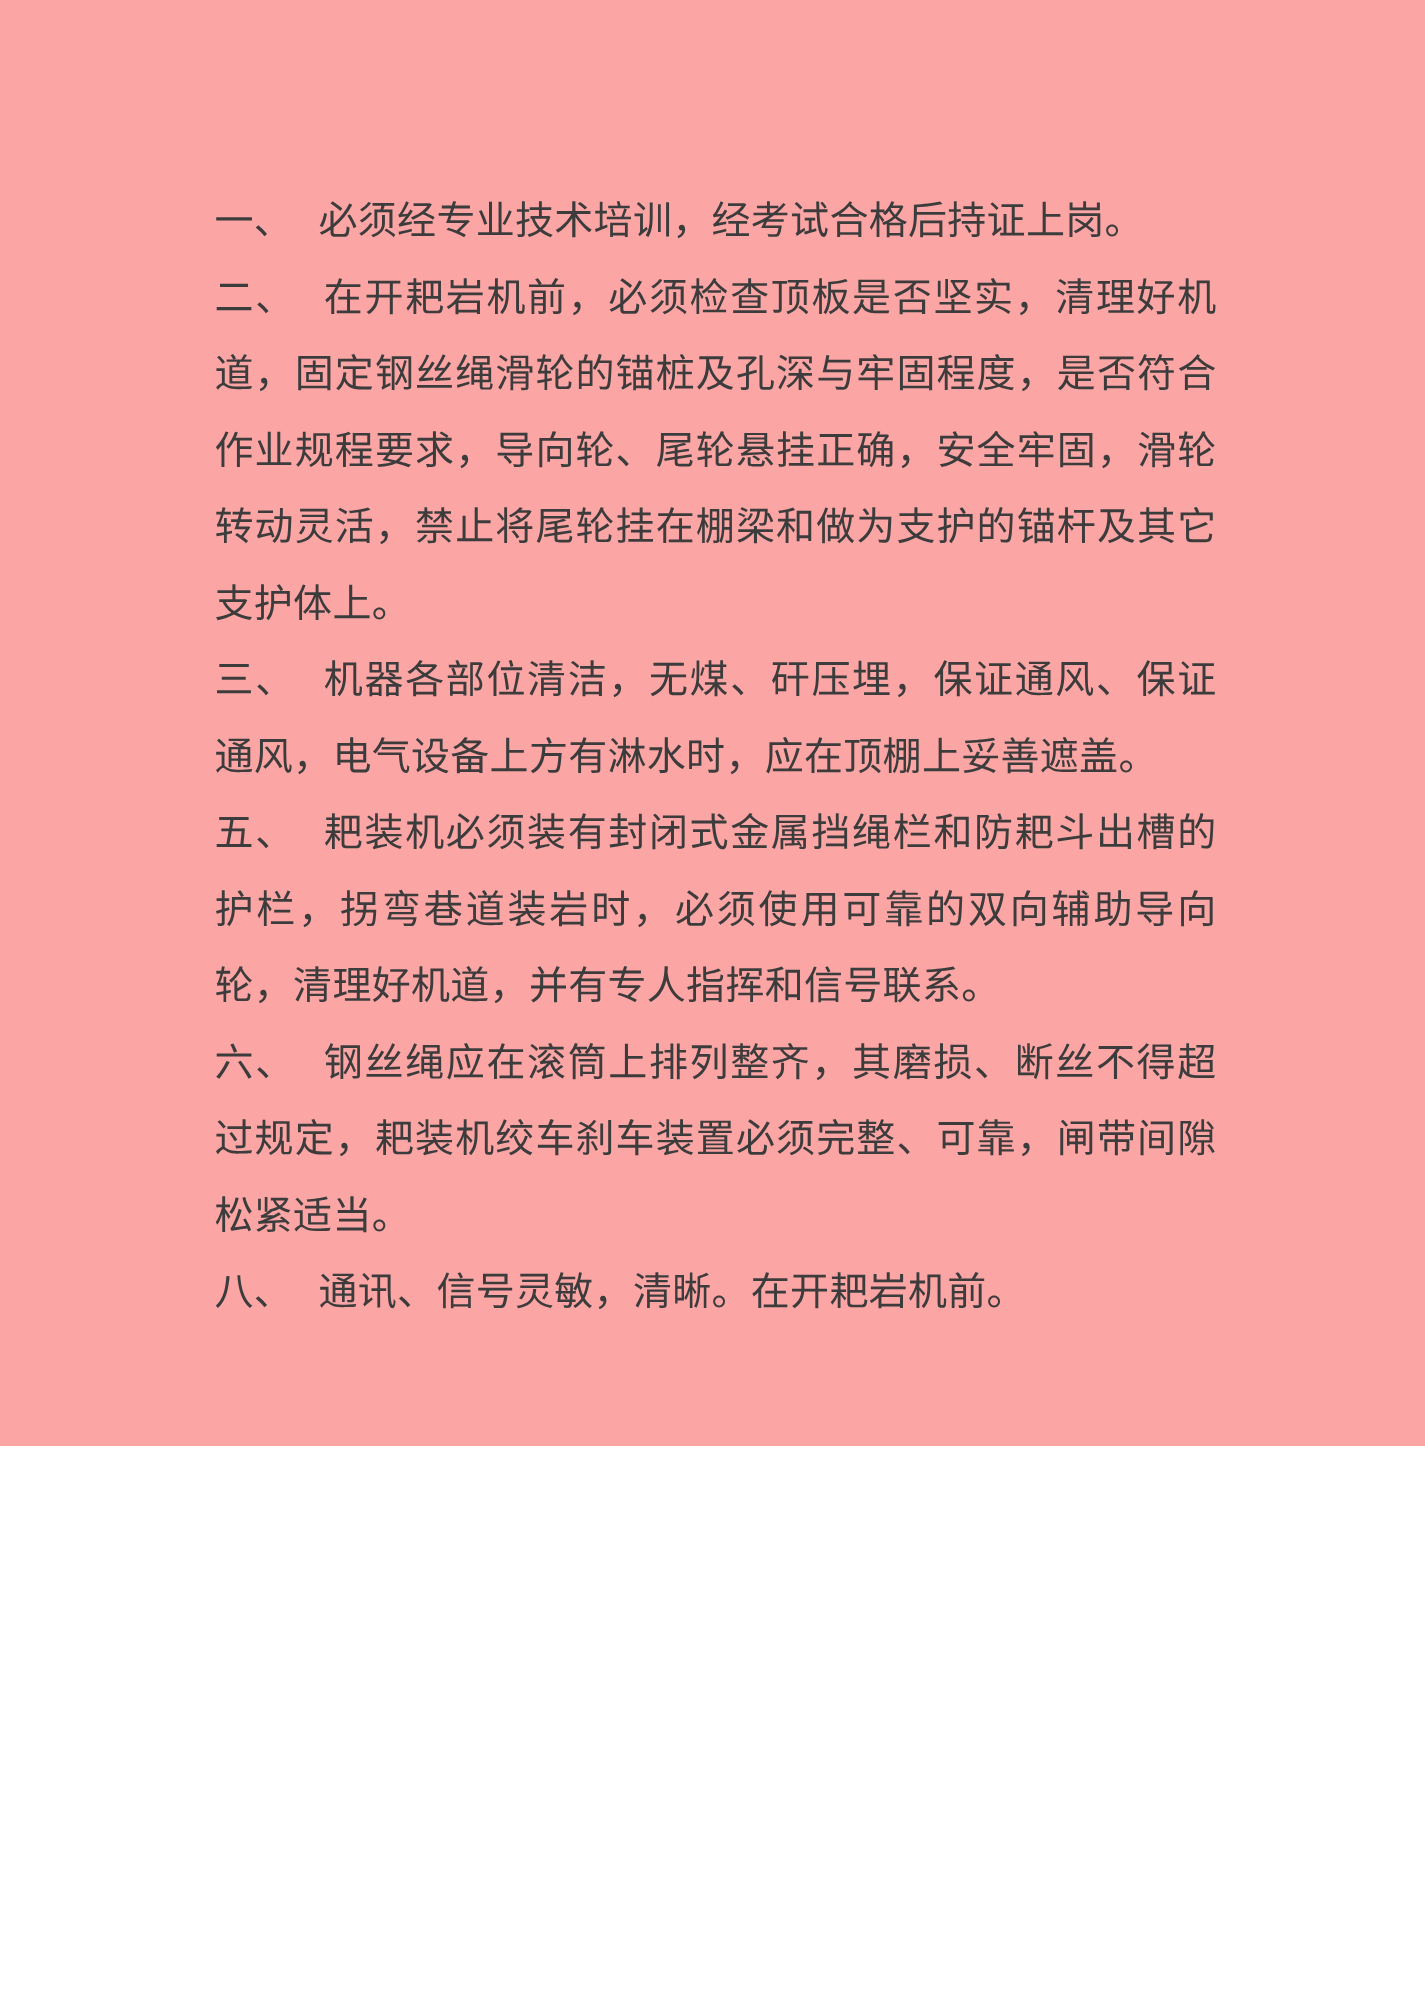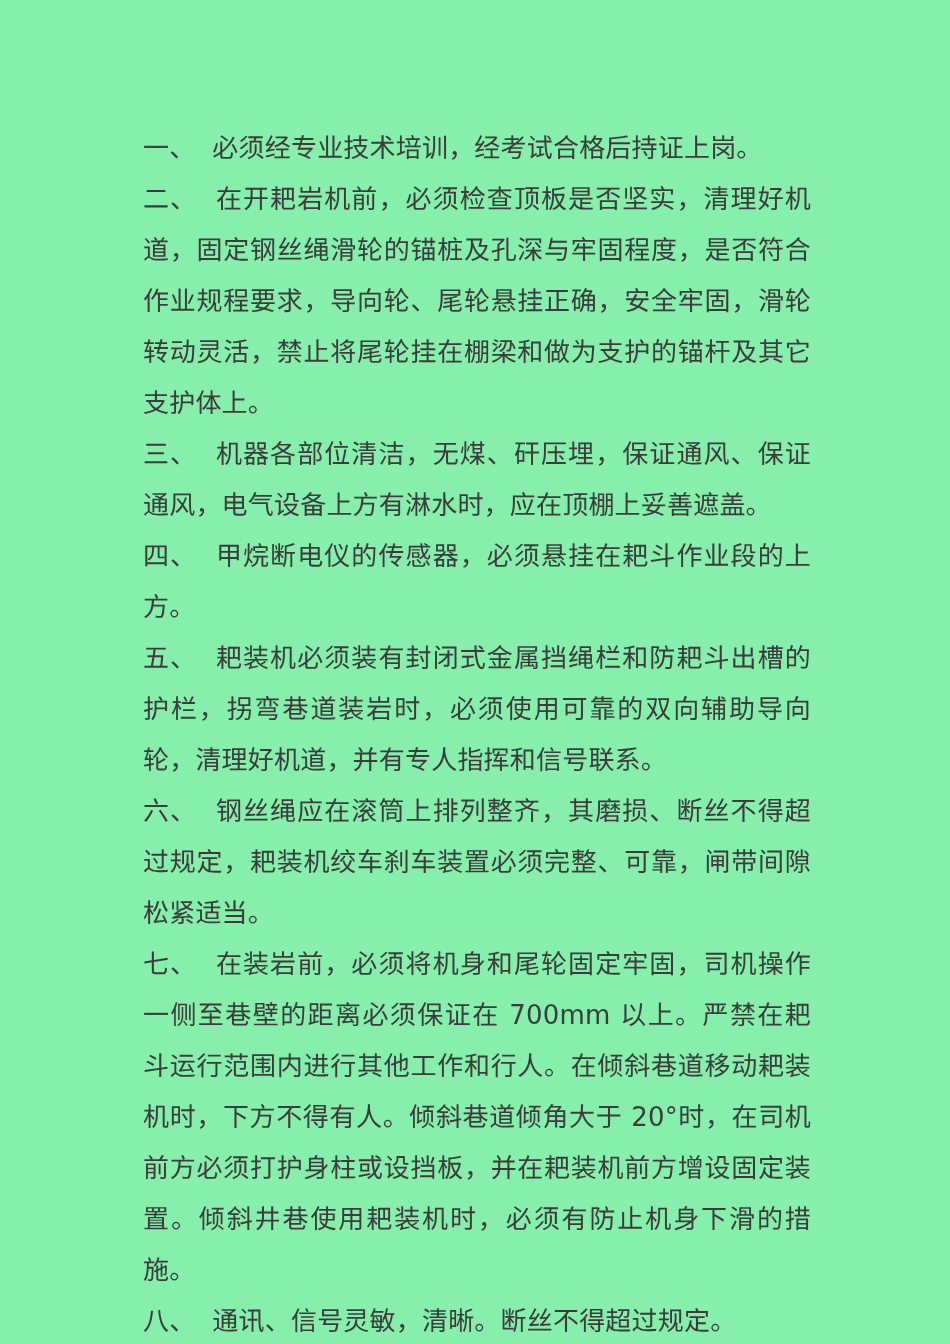--- a/index.html
+++ b/index.html
@@ -10,22 +10,22 @@
   }
   body {
     width: 950px;
     height: 1344px;
     overflow: hidden;
     font-family: "DejaVu Sans", "Liberation Sans", sans-serif;
   }
   .page {
     position: relative;
     width: 950px;
-    height: 1344px;
-    background: #86efac;
+    height: 964px;
+    background: #fca5a5;
     box-sizing: border-box;
   }
   .doc-body {
     position: absolute;
     left: 143px;
     top: 123px;
     width: 668px;
   }
   .clause {
     font-size: 26px;
@@ -55,34 +55,28 @@
     </p>
 
     <p class="clause">
       <span class="marker">二、</span><span class="sep">&nbsp;&nbsp;</span><span class="clause-text">在开耙岩机前，必须检查顶板是否坚实，清理好机道，固定钢丝绳滑轮的锚桩及孔深与牢固程度，是否符合作业规程要求，导向轮、尾轮悬挂正确，安全牢固，滑轮转动灵活，禁止将尾轮挂在棚梁和做为支护的锚杆及其它支护体上。</span>
     </p>
 
     <p class="clause">
       <span class="marker">三、</span><span class="sep">&nbsp;&nbsp;</span><span class="clause-text">机器各部位清洁，无煤、矸压埋，保证通风、保证通风，电气设备上方有淋水时，应在顶棚上妥善遮盖。</span>
     </p>
 
-    <p class="clause">
-      <span class="marker">四、</span><span class="sep">&nbsp;&nbsp;</span><span class="clause-text">甲烷断电仪的传感器，必须悬挂在耙斗作业段的上方。</span>
-    </p>
 
     <p class="clause">
       <span class="marker">五、</span><span class="sep">&nbsp;&nbsp;</span><span class="clause-text">耙装机必须装有封闭式金属挡绳栏和防耙斗出槽的护栏，拐弯巷道装岩时，必须使用可靠的双向辅助导向轮，清理好机道，并有专人指挥和信号联系。</span>
     </p>
 
     <p class="clause">
       <span class="marker">六、</span><span class="sep">&nbsp;&nbsp;</span><span class="clause-text">钢丝绳应在滚筒上排列整齐，其磨损、断丝不得超过规定，耙装机绞车刹车装置必须完整、可靠，闸带间隙松紧适当。</span>
     </p>
 
-    <p class="clause">
-      <span class="marker">七、</span><span class="sep">&nbsp;&nbsp;</span><span class="clause-text">在装岩前，必须将机身和尾轮固定牢固，司机操作一侧至巷壁的距离必须保证在 700mm 以上。严禁在耙斗运行范围内进行其他工作和行人。在倾斜巷道移动耙装机时，下方不得有人。倾斜巷道倾角大于 20°时，在司机前方必须打护身柱或设挡板，并在耙装机前方增设固定装置。倾斜井巷使用耙装机时，必须有防止机身下滑的措施。</span>
-    </p>
 
     <p class="clause">
-      <span class="marker">八、</span><span class="sep">&nbsp;&nbsp;</span><span class="clause-text">通讯、信号灵敏，清晰。断丝不得超过规定。</span>
+      <span class="marker">八、</span><span class="sep">&nbsp;&nbsp;</span><span class="clause-text">通讯、信号灵敏，清晰。在开耙岩机前。</span>
     </p>
 
   </div>
 </div>
 
 </body></html>

